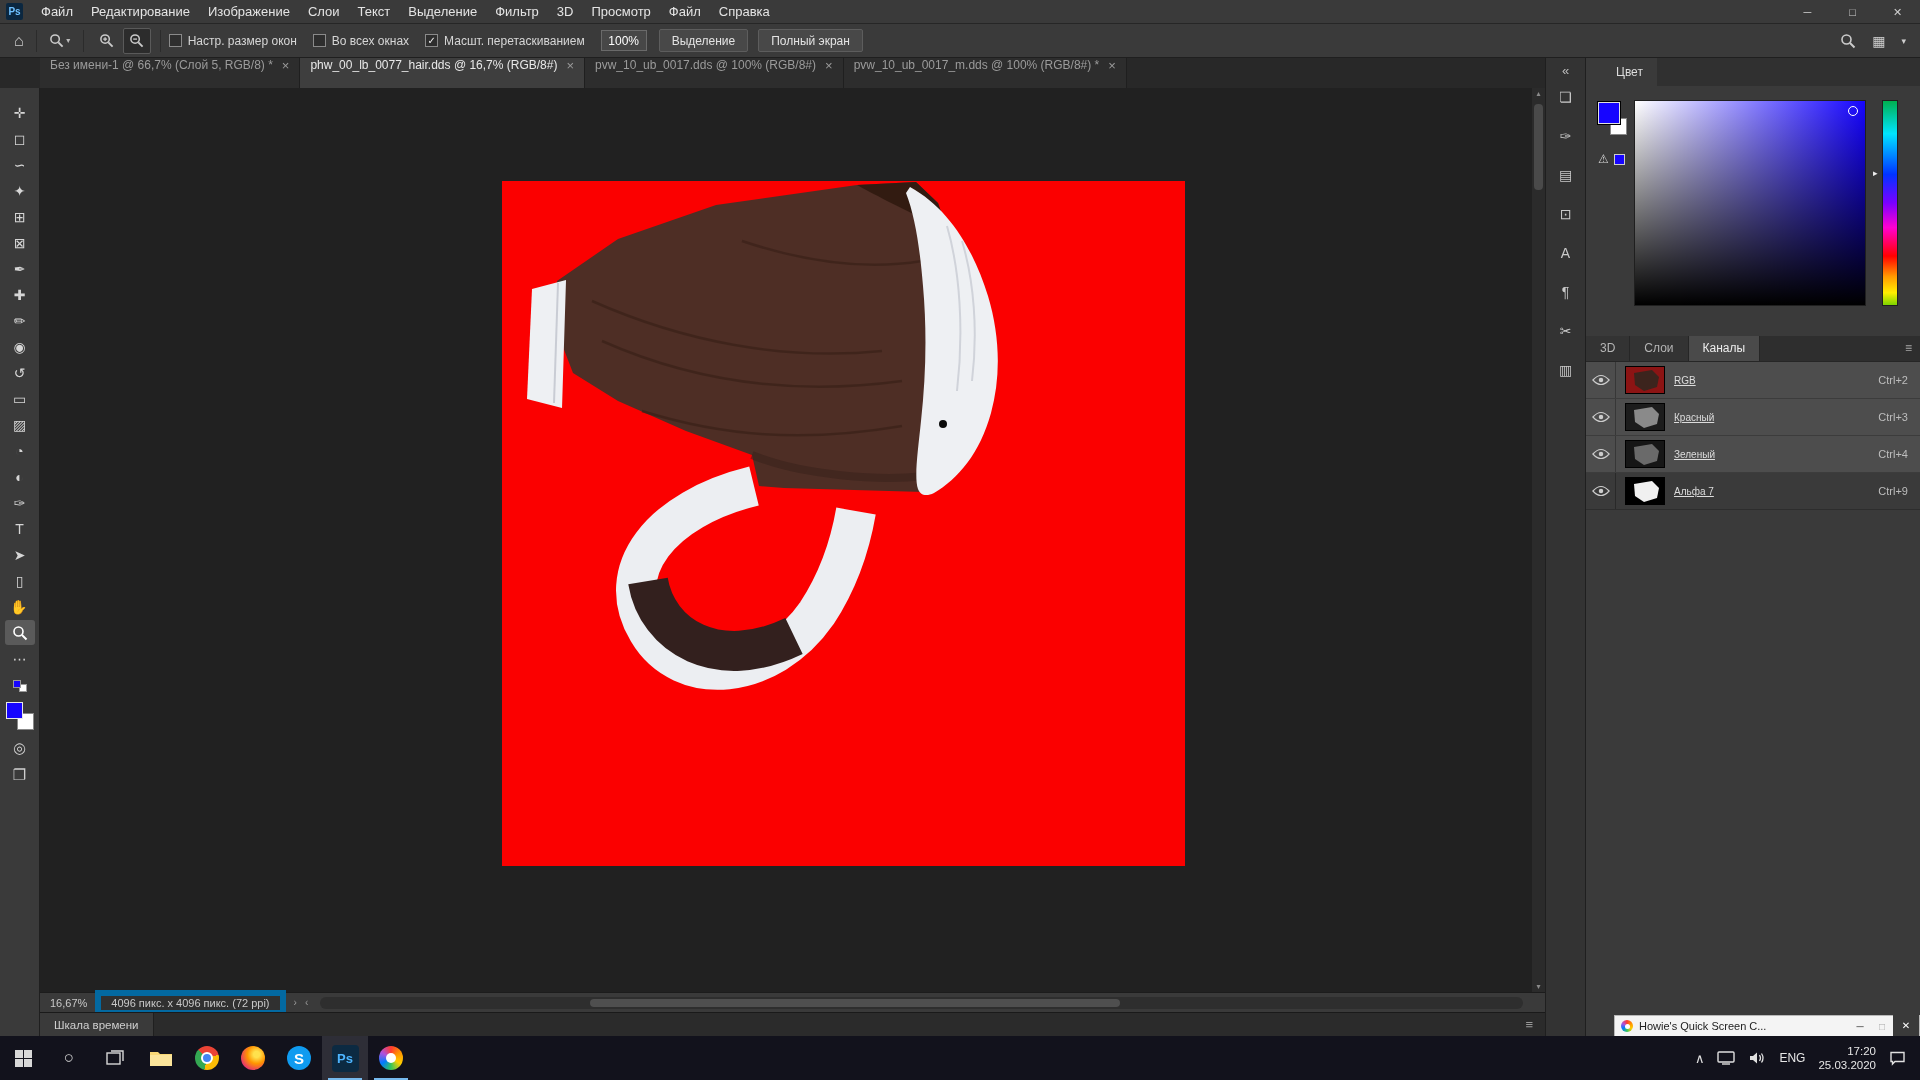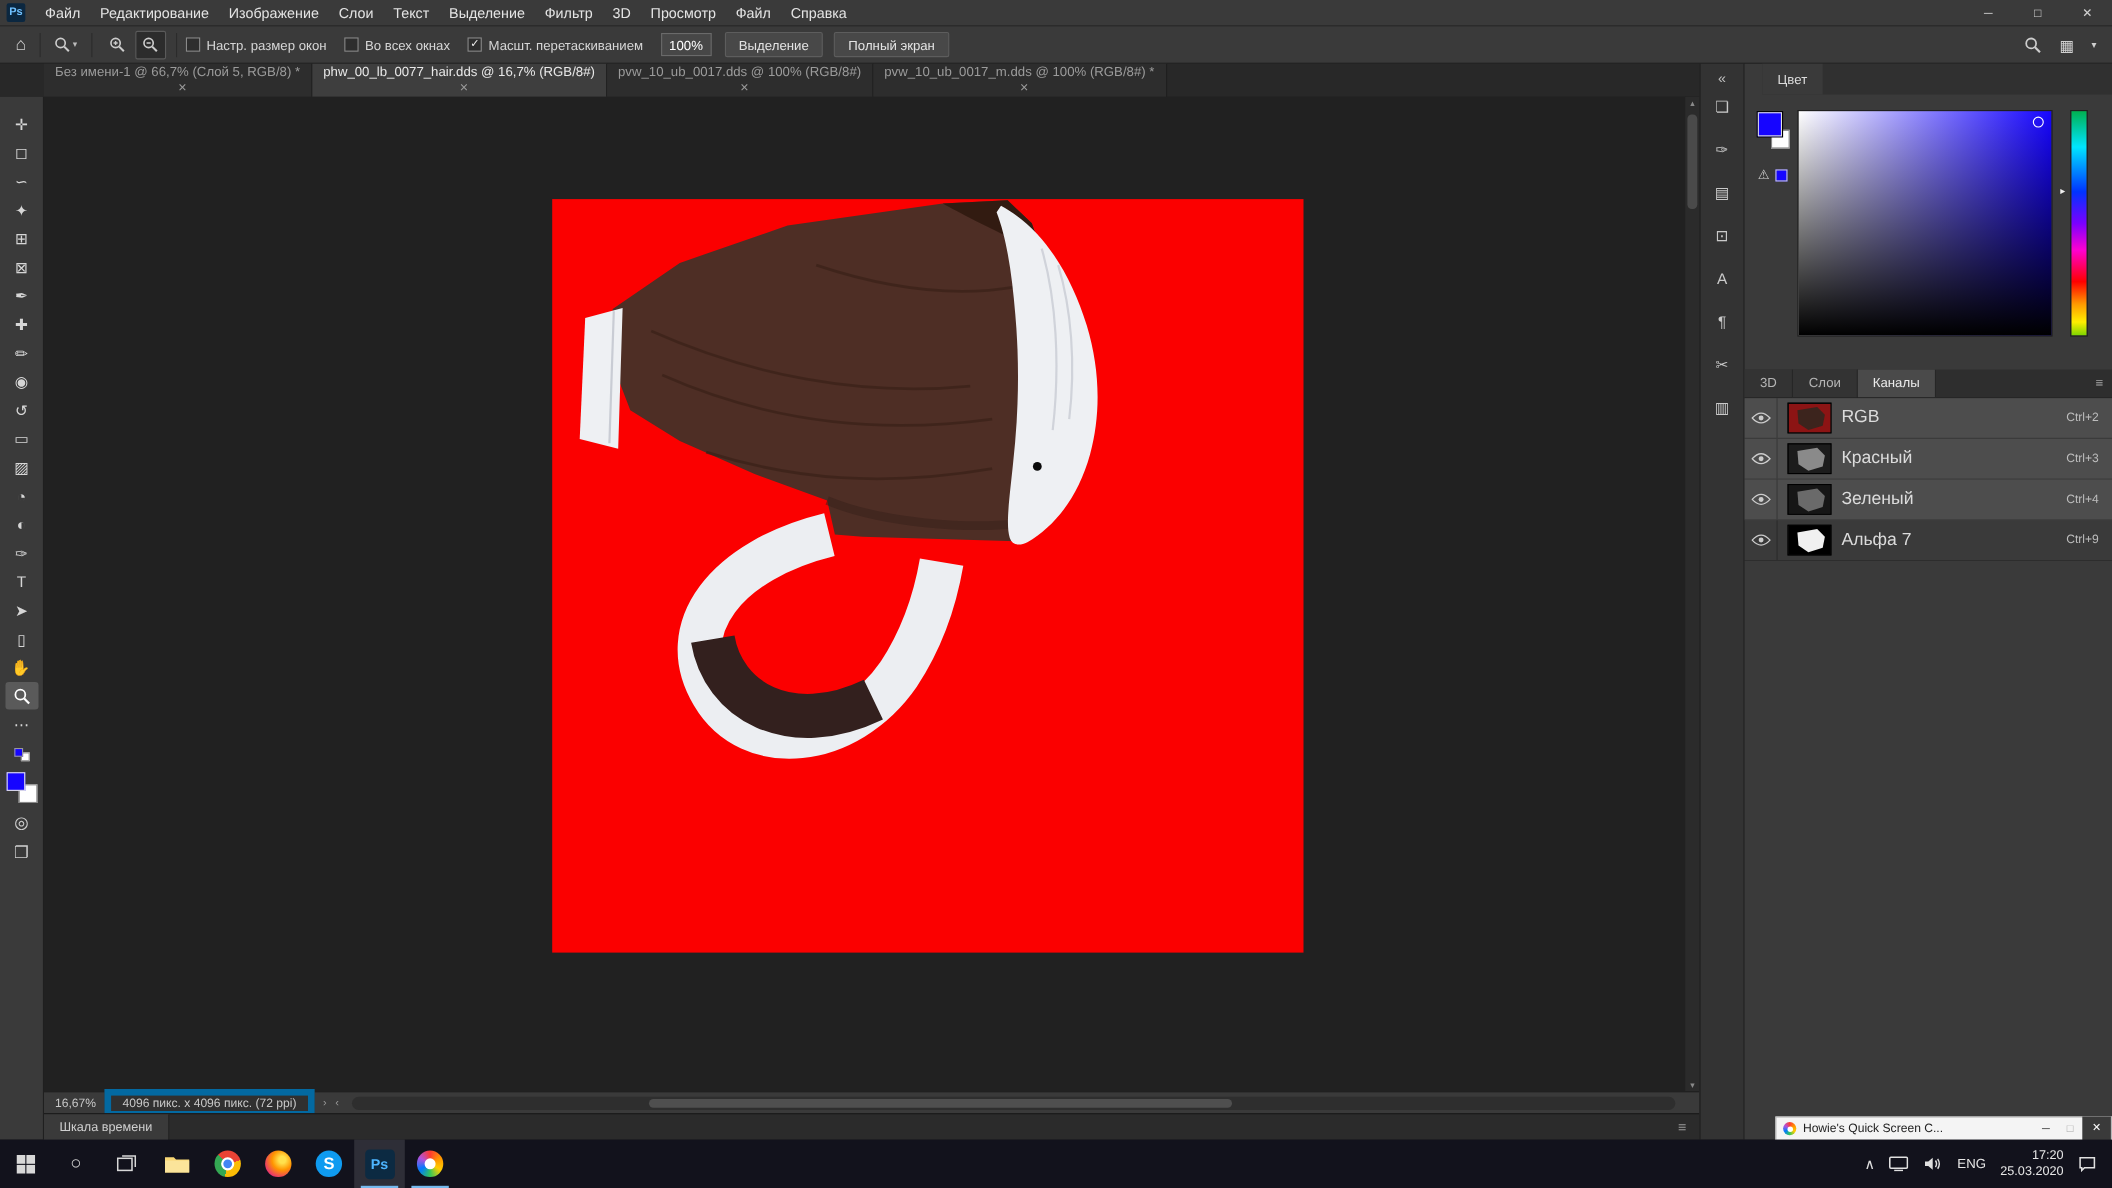--- a/index.html
+++ b/index.html
@@ -22,21 +22,21 @@
   .zoom-btn.pressed{background:#2c2c2c;border:1px solid #5a5a5a;}
   .cb-wrap{display:flex;align-items:center;margin-right:16px;}
   .cb{width:13px;height:13px;border:1px solid #8a8a8a;background:#2e2e2e;margin-right:6px;font-size:10px;line-height:12px;text-align:center;color:#f0f0f0;}
   .cb-label{font-size:12px;color:#d6d6d6;}
   .zoom-input{width:46px;height:21px;background:#474747;border:1px solid #6a6a6a;color:#fff;font-size:12px;text-align:center;margin-right:12px;}
   .opt-btn{height:23px;padding:0 12px;background:#484848;border:1px solid #5d5d5d;border-radius:2px;color:#e3e3e3;font-size:12px;margin-right:10px;display:flex;align-items:center;}
   #opt-right{margin-left:auto;display:flex;align-items:center;gap:16px;padding-right:14px;color:#cfcfcf;}
 
   
   #tabbar{left:0;top:58px;width:1545px;height:30px;background:#282828;display:flex;align-items:flex-end;padding-left:40px;}
-  .doc-tab{height:30px;display:flex;align-items:center;padding:0 10px;background:#2d2d2d;border-right:1px solid #1f1f1f;max-width:290px;flex-direction:column;}
+  .doc-tab{height:30px;display:flex;align-items:flex-start;padding:0 10px;background:#2d2d2d;border-right:1px solid #1f1f1f;max-width:290px;}
   .doc-tab.active{background:#3e3e3e;}
   .tab-title{font-size:12px;color:#9b9b9b;white-space:nowrap;overflow:hidden;text-overflow:ellipsis;}
   .doc-tab.active .tab-title{color:#e8e8e8;}
   .tab-close{margin-left:9px;font-size:13px;color:#9b9b9b;}
 
   
   #toolbar{left:0;top:88px;width:40px;height:948px;background:#3a3a3a;border-right:1px solid #1f1f1f;display:flex;flex-direction:column;align-items:center;padding-top:12px;}
   .tool{width:30px;height:25px;display:flex;align-items:center;justify-content:center;margin-bottom:1px;border-radius:3px;}
   .tool span{font-size:14px;color:#d6d6d6;line-height:1;}
   .tool.active{background:#5a5a5a;}
@@ -90,21 +90,21 @@
   #panel-tabs{position:absolute;left:0;top:278px;width:334px;height:26px;background:#2e2e2e;border-bottom:1px solid #262626;display:flex;align-items:flex-end;}
   .ptab{padding:0 14px;line-height:25px;font-size:12px;color:#b5b5b5;background:#333;border-right:1px solid #262626;}
   .ptab.active{background:#4a4a4a;color:#ececec;}
   #ptab-menu{margin-left:auto;margin-right:8px;color:#a8a8a8;font-size:12px;line-height:25px;}
 
   #channels{position:absolute;left:0;top:304px;width:334px;}
   .ch-row{height:37px;display:flex;align-items:center;border-bottom:1px solid rgba(0,0,0,.22);}
   .ch-row.selected{background:#4d4d4d;}
   .eye-cell{width:30px;height:100%;display:flex;align-items:center;justify-content:center;border-right:1px solid rgba(0,0,0,.28);}
   .ch-thumb{width:40px;height:28px;margin:0 9px;border:1px solid #000;background:#151515;overflow:hidden;}
-  .ch-name{flex:1;font-size:16px;color:#dcdcdc;}
+  .ch-name{flex:1;font-size:10px;color:#dcdcdc;text-decoration:underline;}
   .ch-key{margin-right:12px;font-size:11px;color:#bdbdbd;}
 
   
   #overlay{left:1614px;top:1015px;width:306px;height:22px;background:#f4f4f4;display:flex;align-items:center;z-index:10;border:1px solid #b8b8b8;}
   #overlay .oicon{width:12px;height:12px;border-radius:50%;margin:0 6px;background:conic-gradient(#ff3b30,#ff9500,#ffcc00,#34c759,#007aff,#af52de,#ff3b30);position:relative;}
   #overlay .oicon::after{content:"";position:absolute;inset:3.5px;background:#fff;border-radius:50%;}
   #overlay .otitle{flex:1;font-size:11px;color:#222;white-space:nowrap;overflow:hidden;}
   #overlay .octl{width:22px;text-align:center;font-size:10px;color:#333;}
   #overlay .octl.dim{color:#aaa;}
   #overlay .octl.close{width:26px;height:22px;line-height:22px;background:#3a3a3a;color:#fff;}

